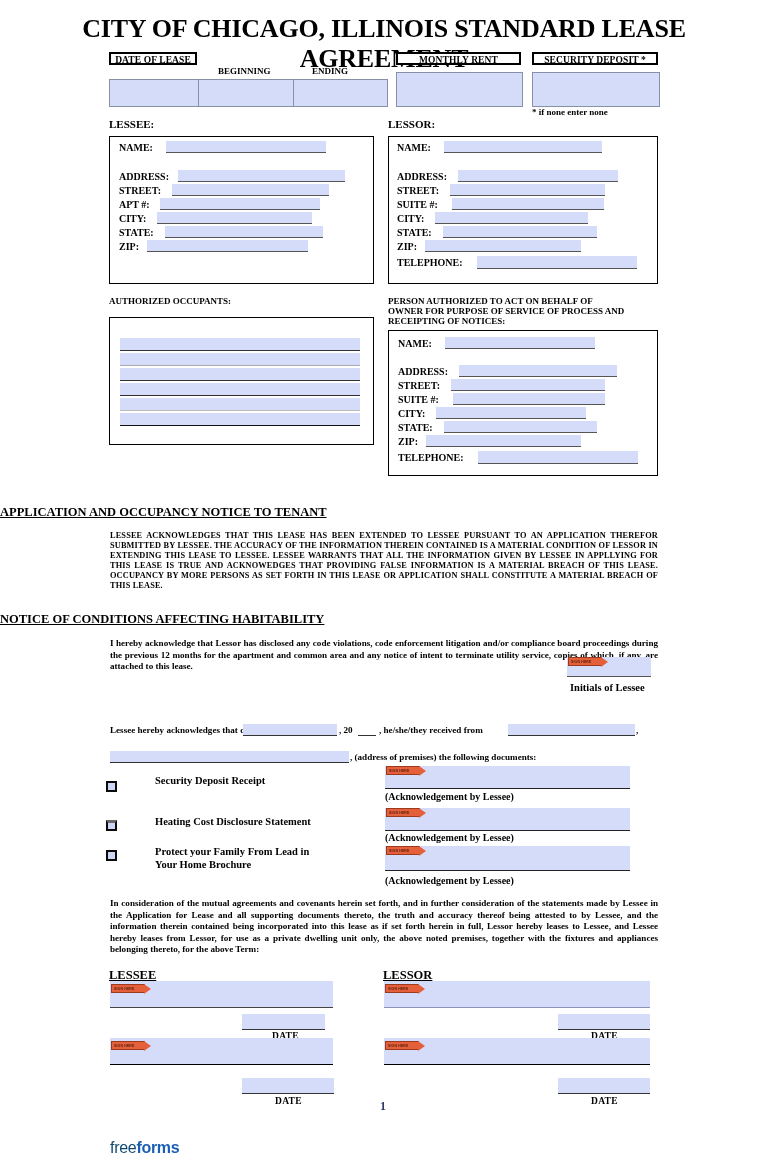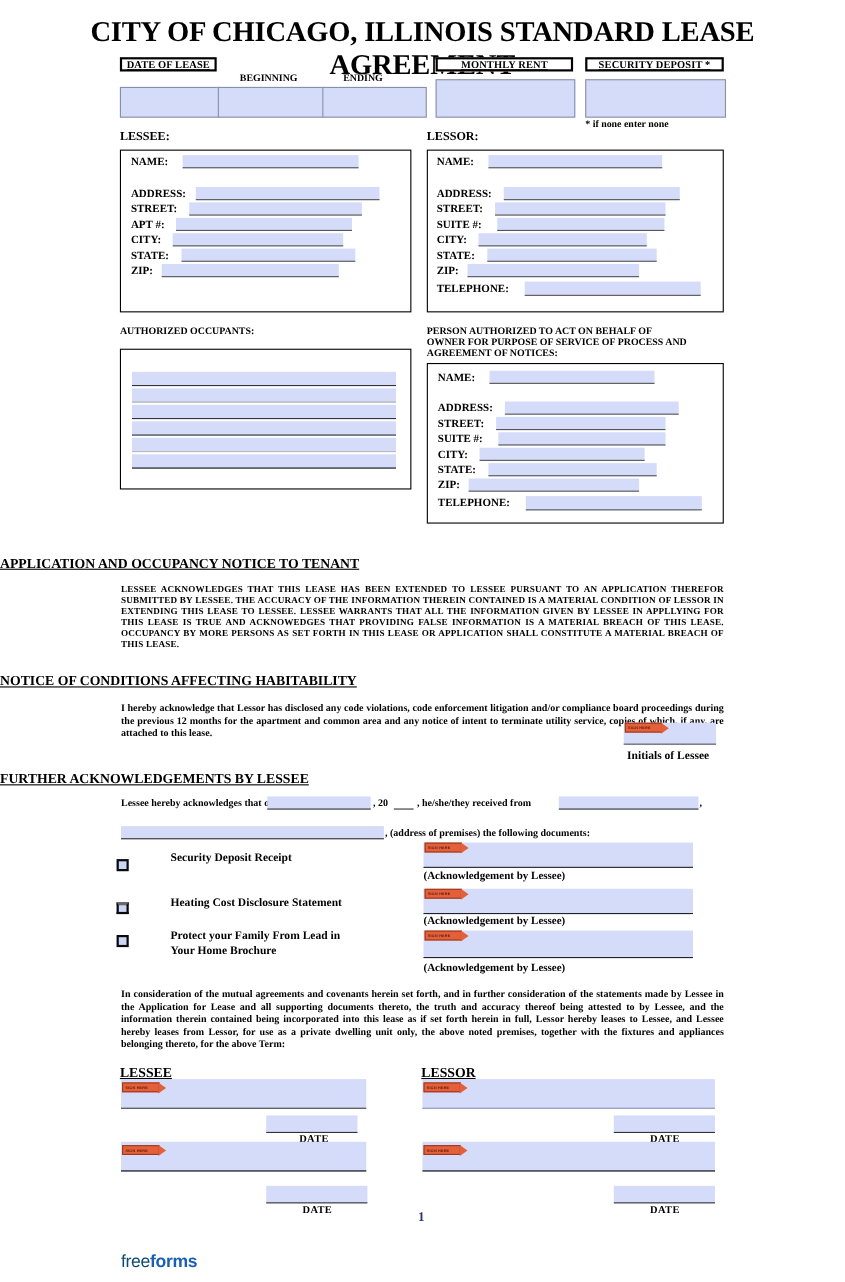--- a/index.html
+++ b/index.html
@@ -259,21 +259,21 @@
 
   <div class="field-line" style="left:120px; top:338px; width:240px; height:12px; border-bottom:1.5px solid #333;"></div>
   <div class="field-line" style="left:120px; top:353px; width:240px; height:12px; border-bottom:1.5px solid #aaa;"></div>
   <div class="field-line" style="left:120px; top:368px; width:240px; height:12px; border-bottom:1.5px solid #333;"></div>
   <div class="field-line" style="left:120px; top:383px; width:240px; height:12px; border-bottom:1.5px solid #333;"></div>
   <div class="field-line" style="left:120px; top:398px; width:240px; height:12px; border-bottom:1.5px solid #bbb;"></div>
   <div class="field-line" style="left:120px; top:413px; width:240px; height:12px; border-bottom:1.5px solid #111;"></div>
 
   <div class="lbl-sm" style="left:388px; top:296px;">PERSON AUTHORIZED TO ACT ON BEHALF OF</div>
   <div class="lbl-sm" style="left:388px; top:306px;">OWNER FOR PURPOSE OF SERVICE OF PROCESS AND</div>
-  <div class="lbl-sm" style="left:388px; top:316px;">AGREEMENT OF NOTICES:</div>
+  <div class="lbl-sm" style="left:388px; top:316px;">RECEIPTING OF NOTICES:</div>
 
   <div class="panel" style="left:388px; top:330px; width:270px; height:146px;"></div>
 
   <div class="lbl" style="left:398px; top:338px;">NAME:</div>
   <div class="field-line" style="left:445px; top:337px; width:150px; height:11px;"></div>
 
   <div class="lbl" style="left:398px; top:366px;">ADDRESS:</div>
   <div class="field-line" style="left:459px; top:365px; width:158px; height:11px;"></div>
 
   <div class="lbl" style="left:398px; top:380px;">STREET:</div>
@@ -303,23 +303,20 @@
     <span>NOTICE OF CONDITIONS AFFECTING HABITABILITY</span>
   </div>
   <div class="para-n" style="left:110px; top:638px; width:548px;">I hereby acknowledge that Lessor has disclosed any code violations, code enforcement litigation and/or compliance board proceedings during the previous 12 months for the apartment and common area and any notice of intent to terminate utility service, copies of which, if any, are attached to this lease.</div>
 
   <div class="field" style="left:567px; top:657px; width:84px; height:19px; border-bottom:1px solid #555;"></div>
   <div class="signtag" style="left:568px; top:657px;">
     <i>SIGN HERE</i>
   </div>
   <div class="smalltext" style="left:570px; top:682px; font-size:10.5px;">Initials of Lessee</div>
 
-  <div class="sect-head" style="top:701px;">
-    <span>FURTHER ACKNOWLEDGEMENTS BY LESSEE</span>
-  </div>
 
   <div class="para-n" style="left:110px; top:725px; width:160px;">Lessee hereby acknowledges that on</div>
   <div class="field-line" style="left:243px; top:724px; width:94px; height:11px; border-bottom:1px solid #333;"></div>
   <div class="para-n" style="left:339px; top:725px; width:30px;">, 20</div>
   <div class="field-line" style="left:358px; top:724px; width:18px; height:11px; background:transparent; border-bottom:1px solid #333;"></div>
   <div class="para-n" style="left:379px; top:725px; width:130px;">, he/she/they received from</div>
   <div class="field-line" style="left:508px; top:724px; width:127px; height:11px; border-bottom:1px solid #333;"></div>
   <div class="para-n" style="left:636px; top:725px; width:10px;">,</div>
 
 

